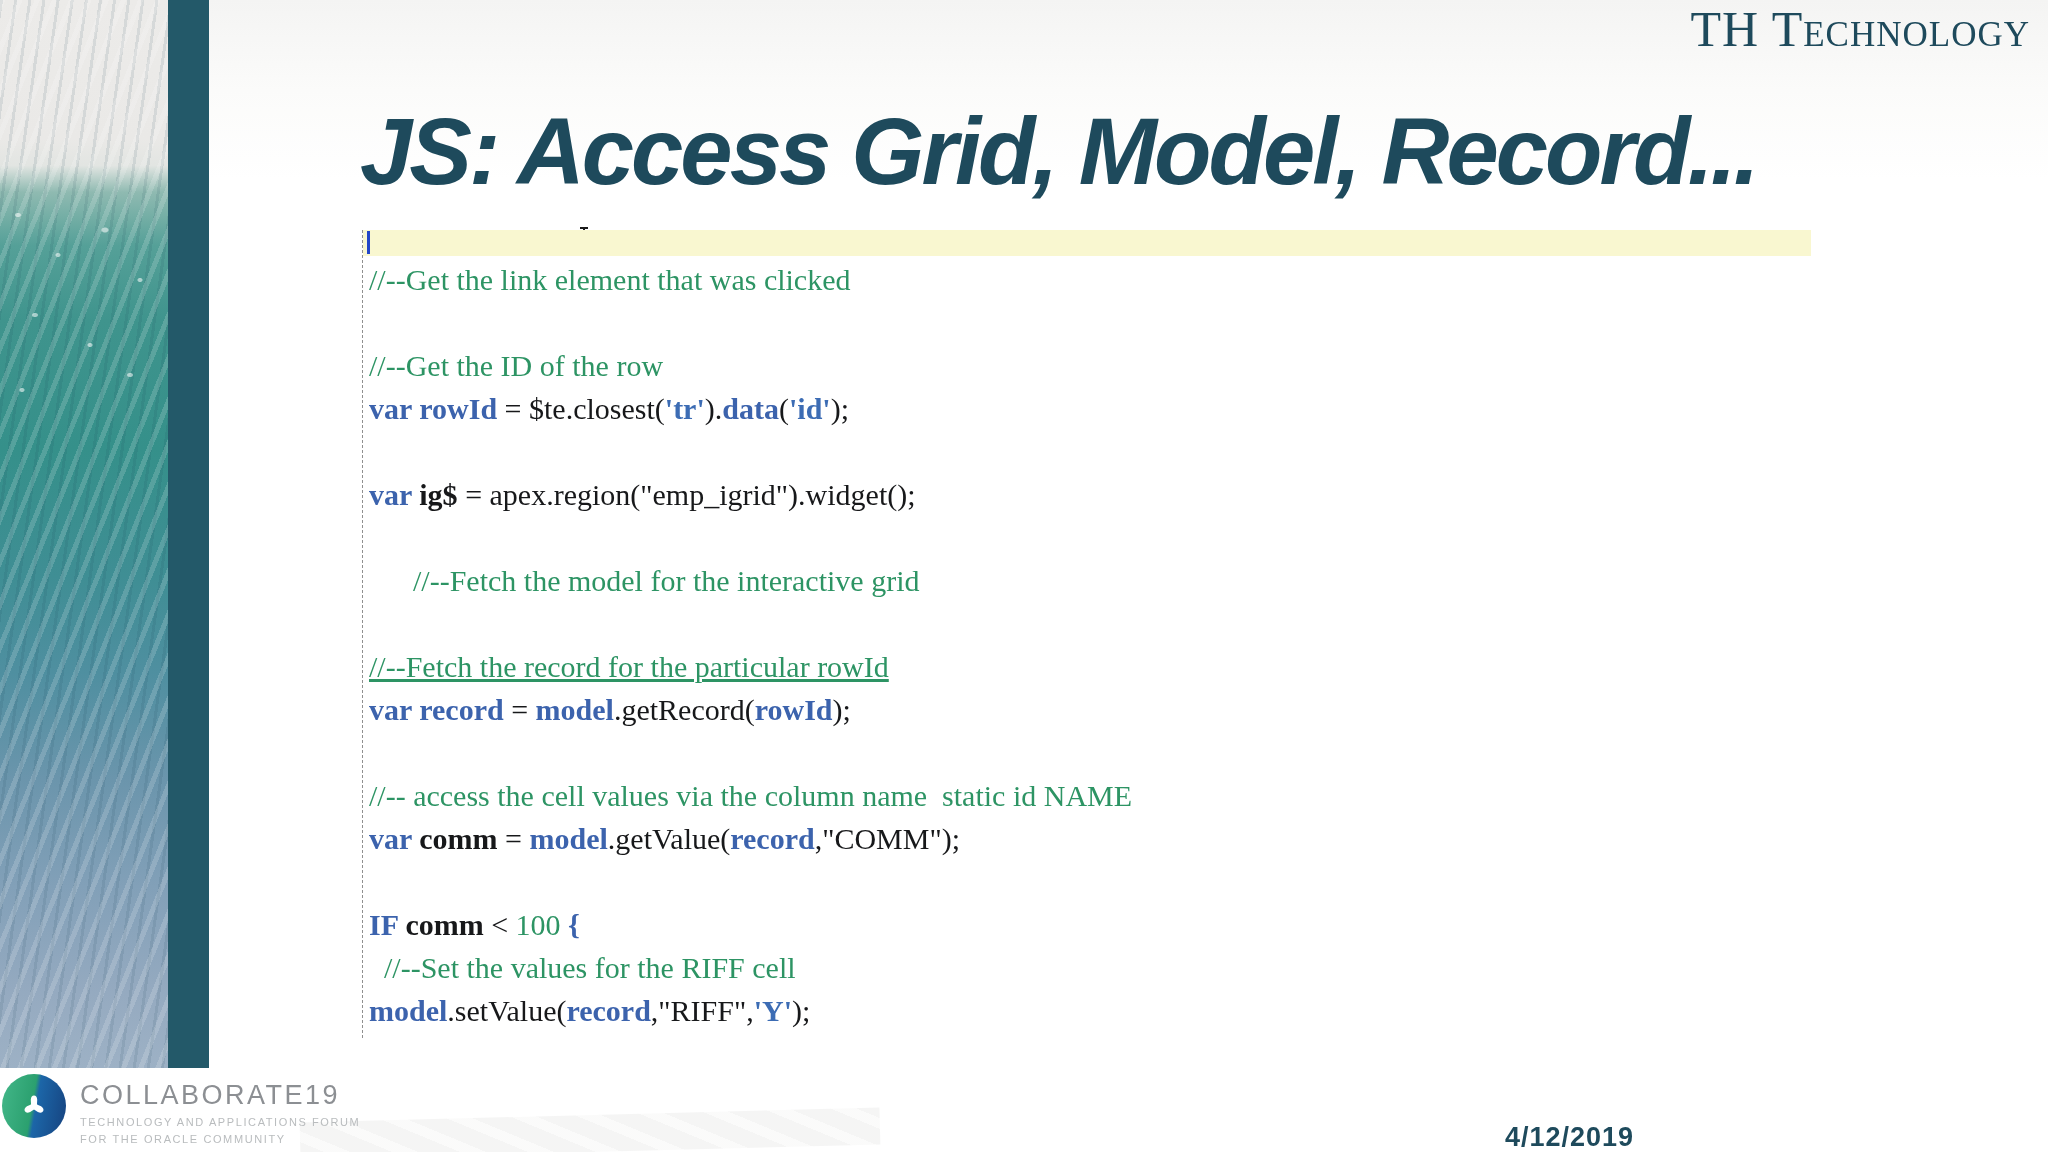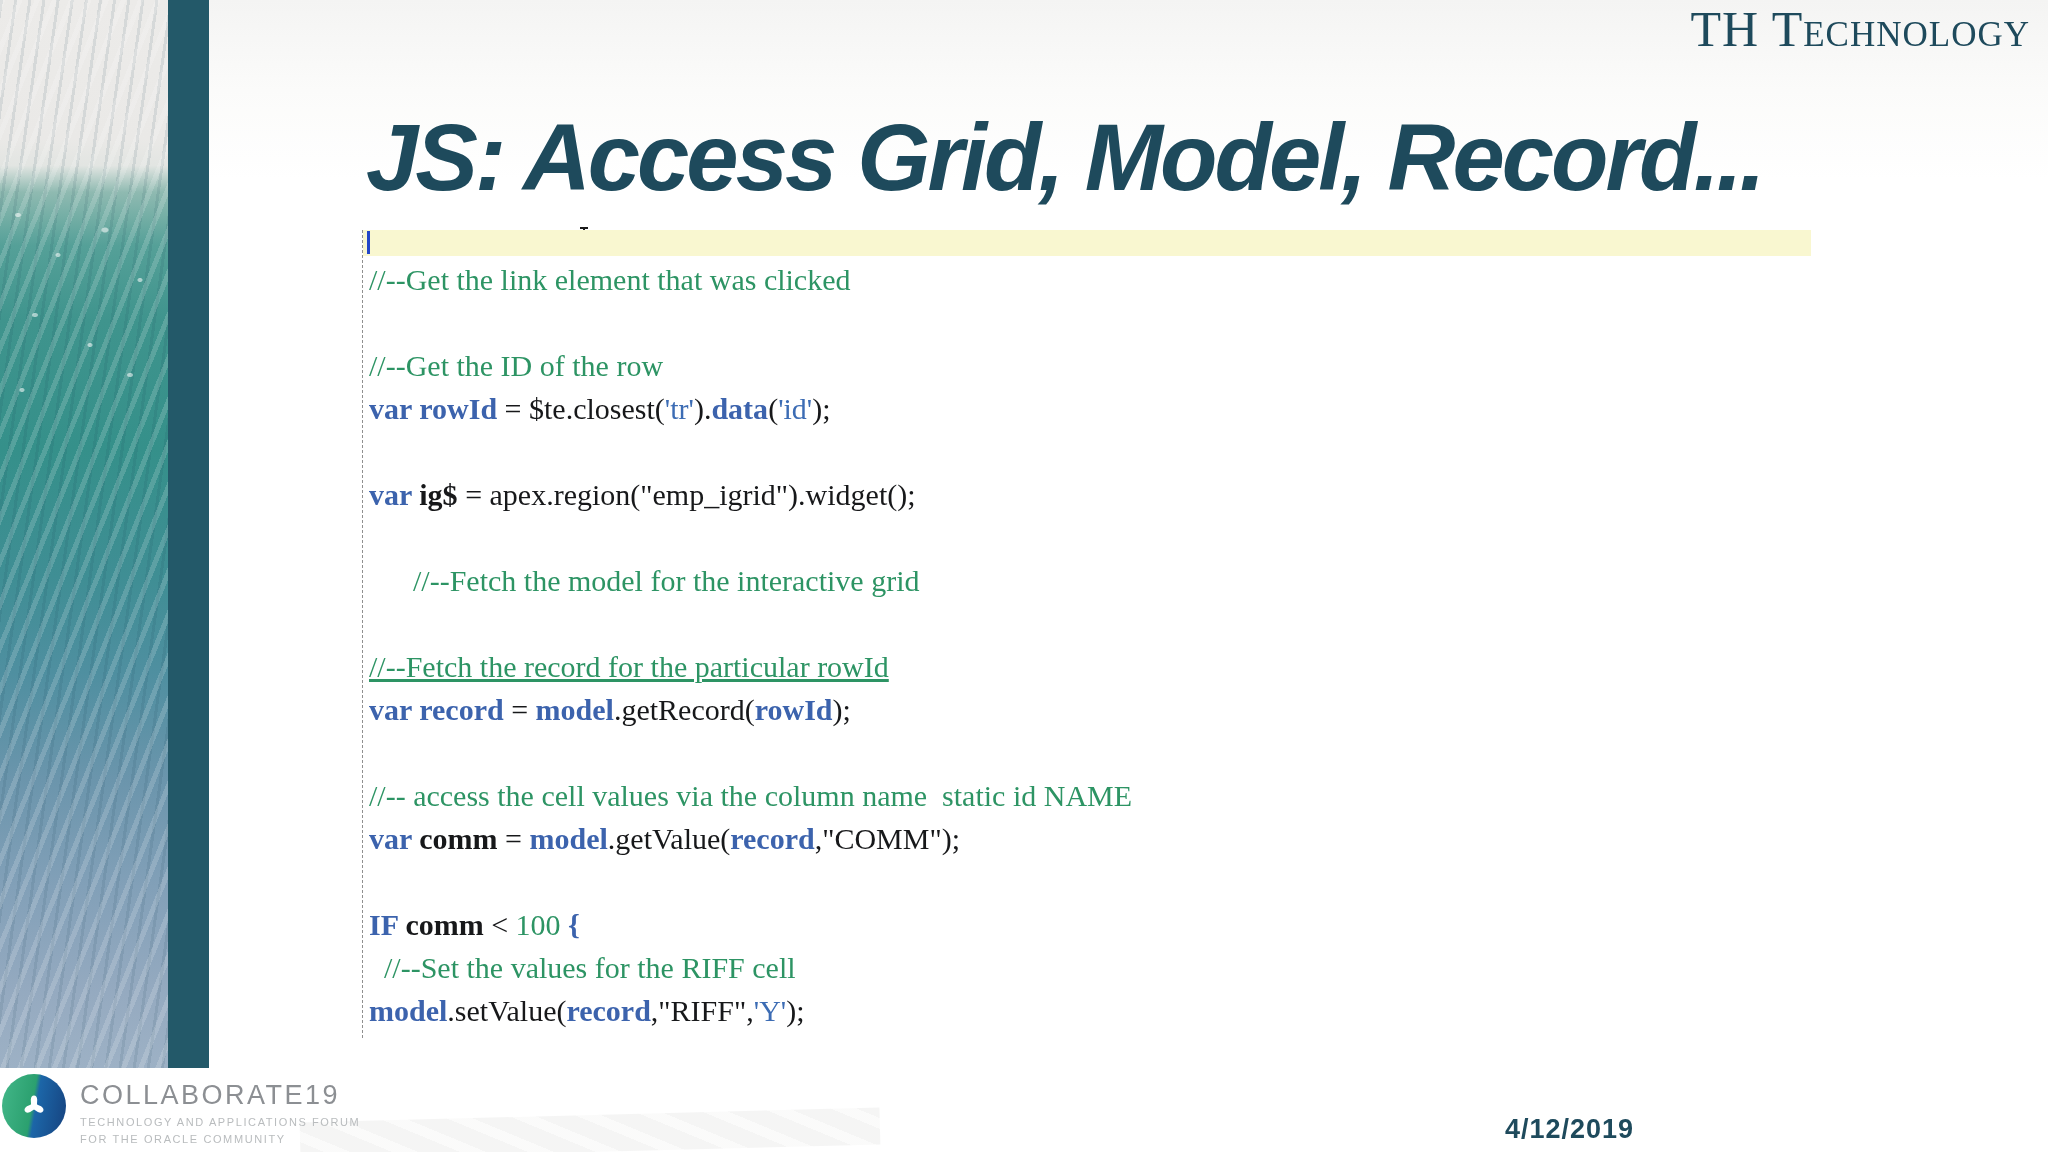--- a/index.html
+++ b/index.html
@@ -37,41 +37,41 @@
   }
   .teal-stripe{position:absolute;left:168px;top:0;width:41px;height:1068px;}
 
   .th-logo{
     position:absolute;top:4px;right:18px;
     font-family:"Liberation Serif",serif;font-variant:small-caps;
     font-size:50px;letter-spacing:1px;line-height:1;
   }
 
   .title{
-    position:absolute;left:360px;top:98px;margin:6px;width:1560px;
+    position:absolute;left:360px;top:98px;margin:0;width:1560px;
     font-family:"Liberation Sans",sans-serif;
     font-style:italic;font-weight:bold;font-size:94px;letter-spacing:-3px;
     white-space:nowrap;
   }
 
   
   .code-area{
     position:absolute;left:362px;top:230px;width:1458px;height:808px;
     border-left:1px dashed #8f8f8f;
   }
   .highlight-row{position:relative;width:1448px;height:26px;}
   .caret{position:absolute;left:4px;top:1px;width:3px;height:23px;}
   .code-lines{padding-left:6px;padding-top:2px;}
   .code-line{
     font-family:"Liberation Serif",serif;font-size:30px;line-height:43px;
     white-space:pre;color:#17181a;
   }
   .code-line .c{font-weight:normal;}
   .code-line .k{font-weight:bold;}
-  .code-line .s{font-weight:normal;}
+  .code-line .s{font-weight:bold;}
   .code-line .g{font-weight:normal;}
   .code-line .p{color:#17181a;}
   .code-line .pb{color:#17181a;font-weight:bold;}
 
   
   .ibeam{position:absolute;left:578px;top:227px;width:12px;height:26px;}
   .ibeam .stem{position:absolute;left:5px;top:0;width:2px;height:26px;background:#1b1b1b;}
   .ibeam .top,.ibeam .bot{position:absolute;left:2px;width:8px;height:2px;background:#1b1b1b;}
   .ibeam .top{top:0;}
   .ibeam .bot{bottom:0;}
@@ -162,15 +162,15 @@
     </div>
     <div class="collab-text">
       <div class="collab-name" style="color: rgb(140, 143, 147);"><span>COLLABORATE</span><span class="year">19</span></div>
       <div class="collab-tag" style="color: rgb(185, 188, 190);">
         <div>TECHNOLOGY AND APPLICATIONS FORUM</div>
         <div>FOR THE ORACLE COMMUNITY</div>
       </div>
     </div>
   </div>
 
-  <div class="date" style="color: rgb(30, 74, 92);">4/12/2019</div>
+  <div class="date" style="color: rgb(30, 74, 92); margin-top: 8px;">4/12/2019</div>
 
 </div>
 
 </body></html>

